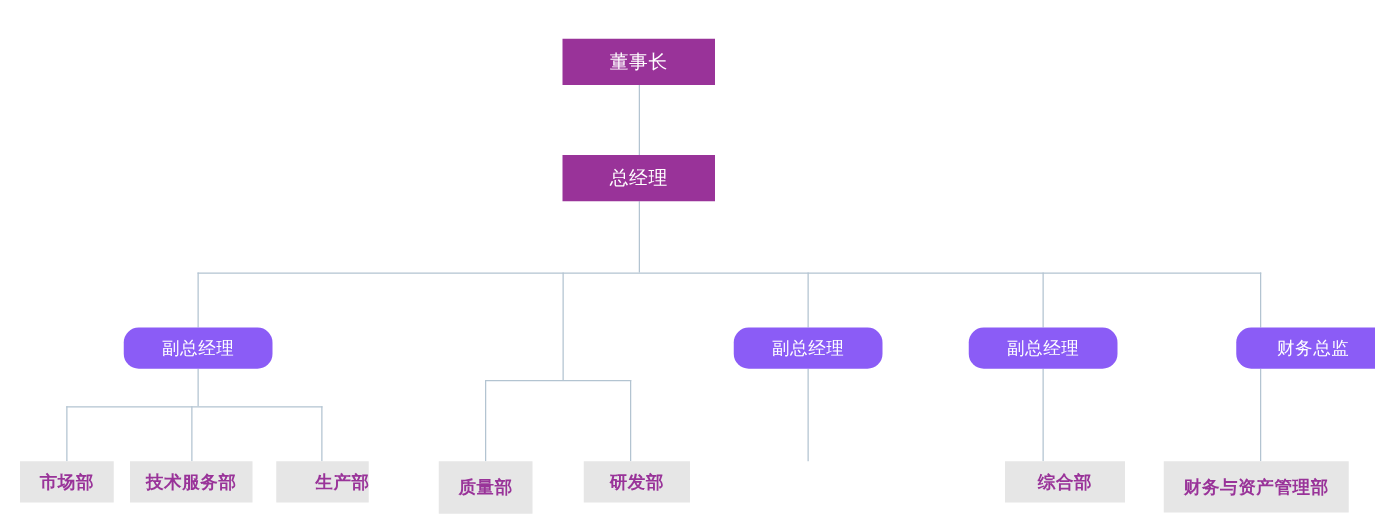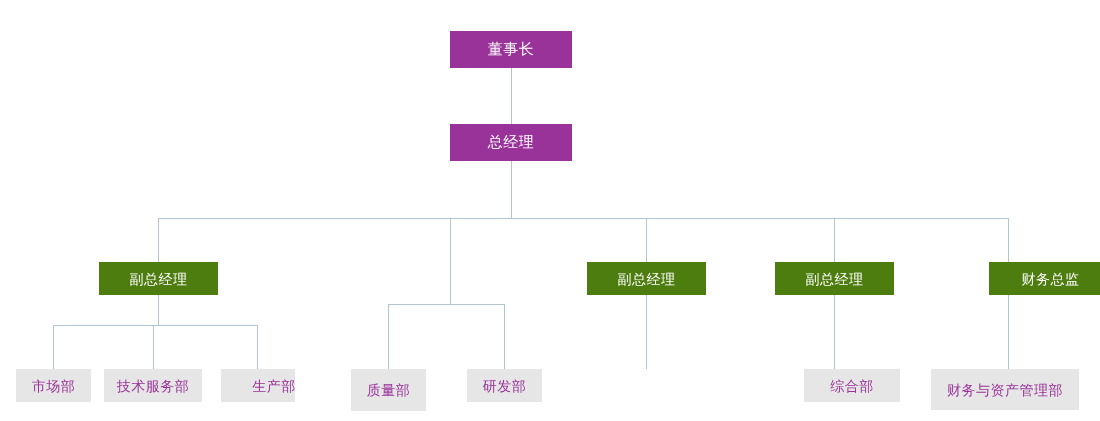--- a/index.html
+++ b/index.html
@@ -29,28 +29,30 @@
     line-height: 1;
     white-space: nowrap;
     letter-spacing: 0.5px;
   }
   .node.level-1 {
     background: #993399;
     color: #ffffff;
     font-size: 15px;
   }
   .node.level-2 {
-    background: #4d7c0f;
+    background: #8b5cf6;
     color: #ffffff;
     font-size: 14px;
+    border-radius: 12px;
   }
   .node.leaf {
     background: #e6e6e6;
     color: #993399;
     font-size: 14px;
+    font-weight: bold;
   }
 
   
   .line {
     position: absolute;
     background: #b3c4d1;
   }
   .line.v { width: 1px; }
   .line.h { height: 1px; }
 </style>
@@ -124,21 +126,21 @@
   </div>
 
   <div class="node leaf" style="left:221px; top:369px; width:74px; height:33px;padding-left:32px;">
     <span>生产部</span>
   </div>
 
   <div class="node leaf" style="left:351px; top:369px; width:75px; height:42px;">
     <span>质量部</span>
   </div>
 
-  <div class="node leaf" style="left:467px; top:369px; width:75px; height:33px;">
+  <div class="node leaf" style="left:467px; top:369px; width:85px; height:33px;">
     <span>研发部</span>
   </div>
 
 
   <div class="node leaf" style="left:804px; top:369px; width:96px; height:33px;">
     <span>综合部</span>
   </div>
 
   <div class="node leaf" style="left:931px; top:369px; width:148px; height:41px;">
     <span>财务与资产管理部</span>

